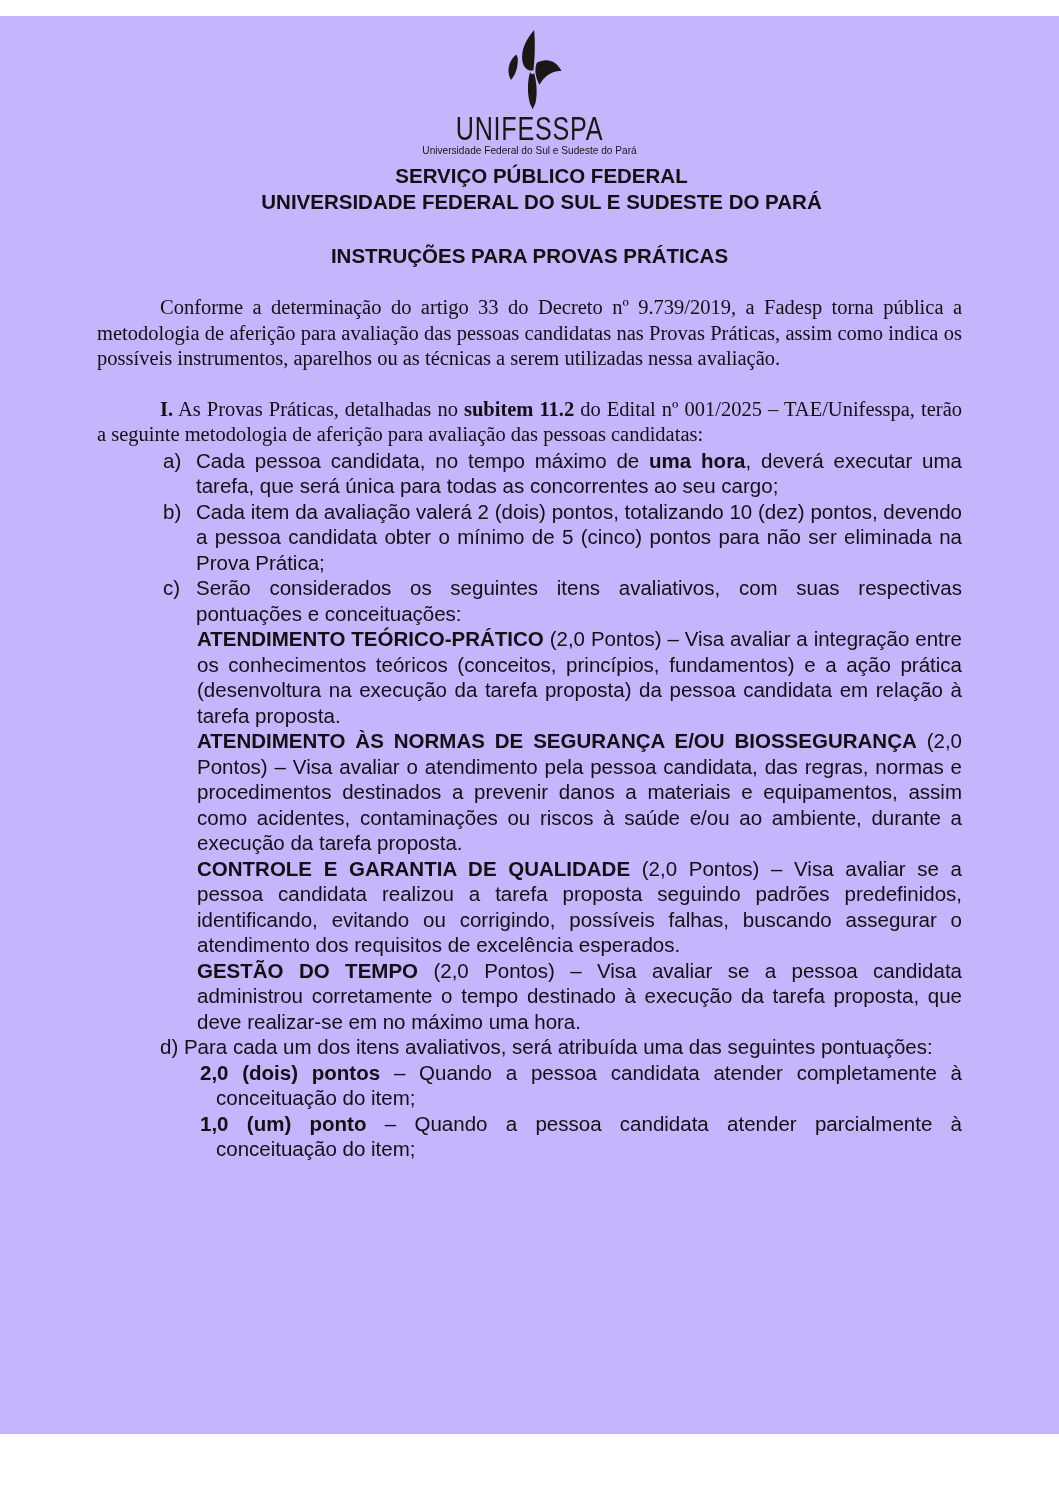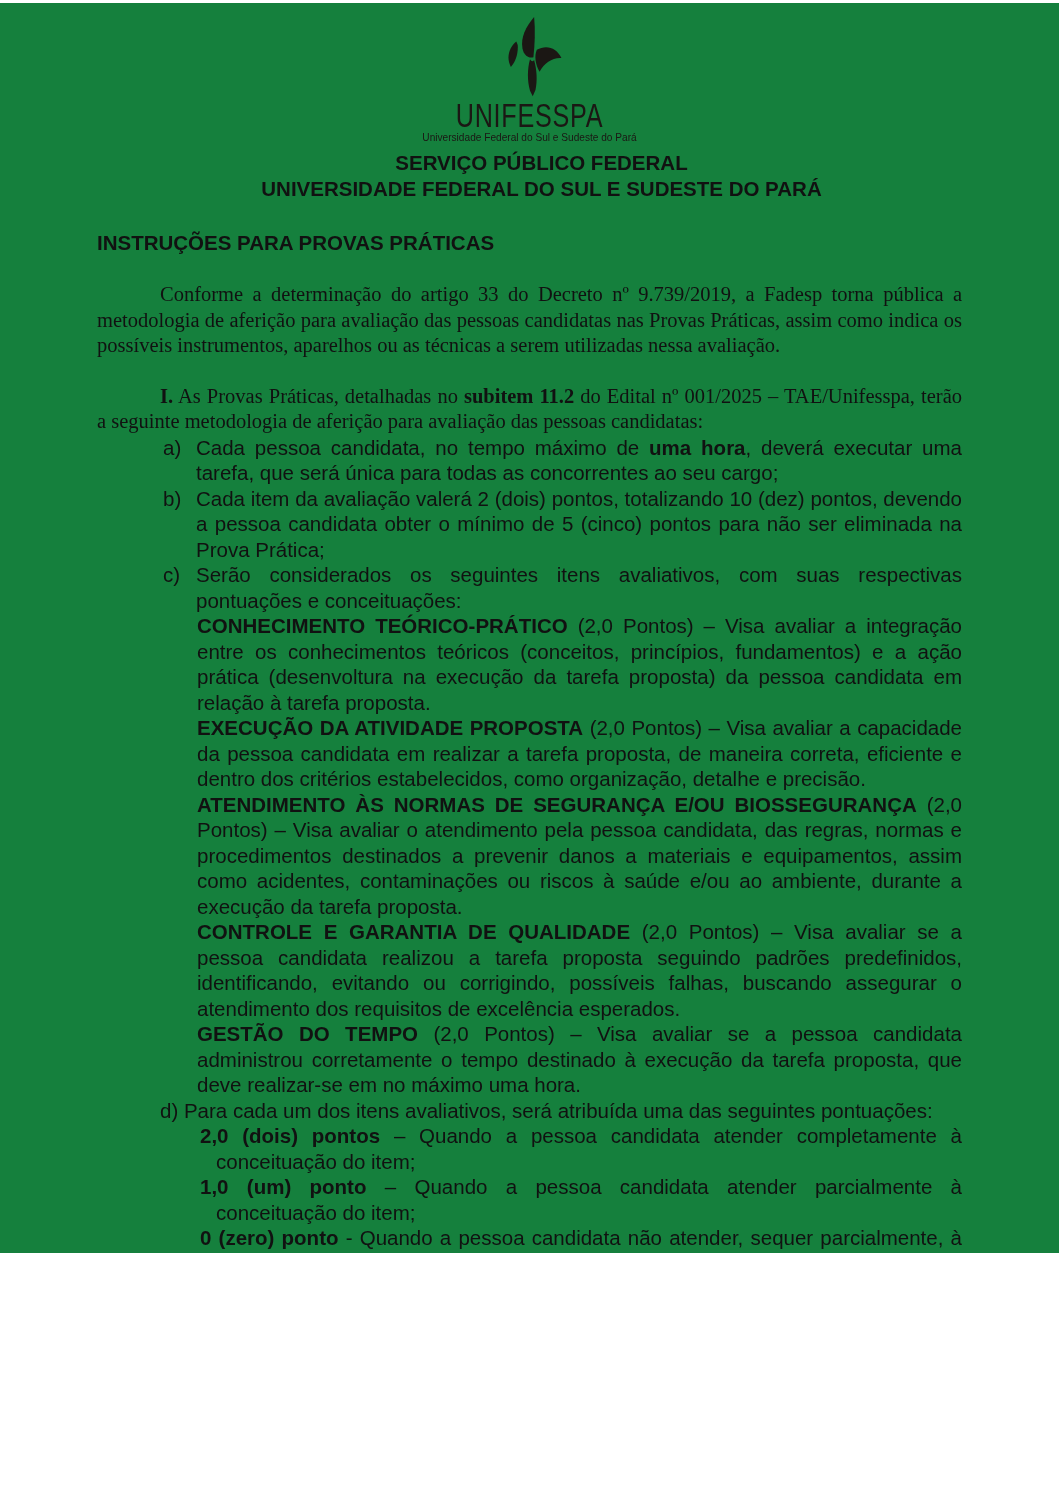--- a/index.html
+++ b/index.html
@@ -1,22 +1,22 @@
 <!DOCTYPE html>
 <html lang="pt"><head>
 <meta charset="utf-8">
 <style>
   * { box-sizing: border-box; }
   html, body { margin: 0; padding: 0; background: #ffffff; }
   .page {
     position: relative;
     width: 1059px;
-    height: 1250px;
-    margin: 3px auto;
-    background: #15803d;
+    height: 1418px;
+    margin: 16px auto;
+    background: #c4b5fd;
     color: #111111;
     font-family: "Liberation Sans", "DejaVu Sans", sans-serif;
     font-size: 20.5px;
     line-height: 25.5px;
     overflow: hidden;
   }
   
   .doc-header { text-align: center; padding-top: 14px; }
   .flame-svg { display: block; margin: 0 auto; width: 86px; height: 82px; }
   .flame-svg path { fill: #1b1714; }
@@ -27,21 +27,21 @@
     margin-top: 1px; white-space: nowrap;
   }
   .tagline {
     font-size: 11px; line-height: 13px; color: #1b1714;
     transform: scaleX(0.92); transform-origin: 50% 50%;
     white-space: nowrap;
   }
   .org-lines { margin-top: 6px; padding-left: 24px; }
   .org-line { font-weight: bold; line-height: 26px; }
   .doc-title {
-    font-size: 20.5px; font-weight: bold; text-align: left;
+    font-size: 20.5px; font-weight: bold; text-align: center;
     margin: 28px 0 0 0; line-height: 26px;
   }
   
   .doc-body { margin: 0 97px; text-align: justify; }
   .para { margin: 0; text-align: justify; }
   .p-indent { text-indent: 63px; font-family: Liberation Serif, serif; }
   .mt-blank { margin-top: 25px; }
   .mt-item  { margin-top: 14px; }
   .li { position: relative; padding-left: 99px; text-align: justify; margin: 0; }
   .li .marker { position: absolute; left: 66px; top: 0; }
@@ -79,34 +79,32 @@
     <p class="para p-indent mt-blank" style="margin-top:26px;">Conforme a determinação do artigo 33 do Decreto nº 9.739/2019, a Fadesp torna pública a metodologia de aferição para avaliação das pessoas candidatas nas Provas Práticas, assim como indica os possíveis instrumentos, aparelhos ou as técnicas a serem utilizadas nessa avaliação.</p>
 
     <p class="para p-indent mt-blank"><b>I.</b><span> As Provas Práticas, detalhadas no </span><b>subitem 11.2</b><span> do Edital nº 001/2025 – TAE/Unifesspa, terão a seguinte metodologia de aferição para avaliação das pessoas candidatas:</span></p>
 
     <div class="li mt-item"><span class="marker">a)</span><span>Cada pessoa candidata, no tempo máximo de </span><b>uma hora</b><span>, deverá executar uma tarefa, que será única para todas as concorrentes ao seu cargo;</span></div>
 
     <div class="li mt-item"><span class="marker">b)</span><span>Cada item da avaliação valerá 2 (dois) pontos, totalizando 10 (dez) pontos, devendo a pessoa candidata obter o mínimo de 5 (cinco) pontos para não ser eliminada na Prova Prática;</span></div>
 
     <div class="li mt-item"><span class="marker">c)</span><span>Serão considerados os seguintes itens avaliativos, com suas respectivas pontuações e conceituações:</span></div>
 
-    <p class="crit"><b>CONHECIMENTO TEÓRICO-PRÁTICO</b><span> (2,0 Pontos) – Visa avaliar a integração entre os conhecimentos teóricos (conceitos, princípios, fundamentos) e a ação prática (desenvoltura na execução da tarefa proposta) da pessoa candidata em relação à tarefa proposta.</span></p>
+    <p class="crit"><b>ATENDIMENTO TEÓRICO-PRÁTICO</b><span> (2,0 Pontos) – Visa avaliar a integração entre os conhecimentos teóricos (conceitos, princípios, fundamentos) e a ação prática (desenvoltura na execução da tarefa proposta) da pessoa candidata em relação à tarefa proposta.</span></p>
 
-    <p class="crit"><b>EXECUÇÃO DA ATIVIDADE PROPOSTA</b><span> (2,0 Pontos) – Visa avaliar a capacidade da pessoa candidata em realizar a tarefa proposta, de maneira correta, eficiente e dentro dos critérios estabelecidos, como organização, detalhe e precisão.</span></p>
 
     <p class="crit"><b>ATENDIMENTO ÀS NORMAS DE SEGURANÇA E/OU BIOSSEGURANÇA</b><span> (2,0 Pontos) – Visa avaliar o atendimento pela pessoa candidata, das regras, normas e procedimentos destinados a prevenir danos a materiais e equipamentos, assim como acidentes, contaminações ou riscos à saúde e/ou ao ambiente, durante a execução da tarefa proposta.</span></p>
 
     <p class="crit"><b>CONTROLE E GARANTIA DE QUALIDADE</b><span> (2,0 Pontos) – Visa avaliar se a pessoa candidata realizou a tarefa proposta seguindo padrões predefinidos, identificando, evitando ou corrigindo, possíveis falhas, buscando assegurar o atendimento dos requisitos de excelência esperados.</span></p>
 
     <p class="crit"><b>GESTÃO DO TEMPO</b><span> (2,0 Pontos) – Visa avaliar se a pessoa candidata administrou corretamente o tempo destinado à execução da tarefa proposta, que deve realizar-se em no máximo uma hora.</span></p>
 
     <p class="inline-li"><span>d)</span>
 <span>Para cada um dos itens avaliativos, será atribuída uma das seguintes pontuações:</span></p>
 
     <p class="score"><b>2,0 (dois) pontos</b><span> – Quando a pessoa candidata atender completamente à conceituação do item;</span></p>
 
     <p class="score"><b>1,0 (um) ponto</b><span> – Quando a pessoa candidata atender parcialmente à conceituação do item;</span></p>
 
-    <p class="score"><b>0 (zero) ponto</b><span> - Quando a pessoa candidata não atender, sequer parcialmente, à conceituação do item.</span></p>
 
 
   </main>
 </div>
 
 </body></html>

